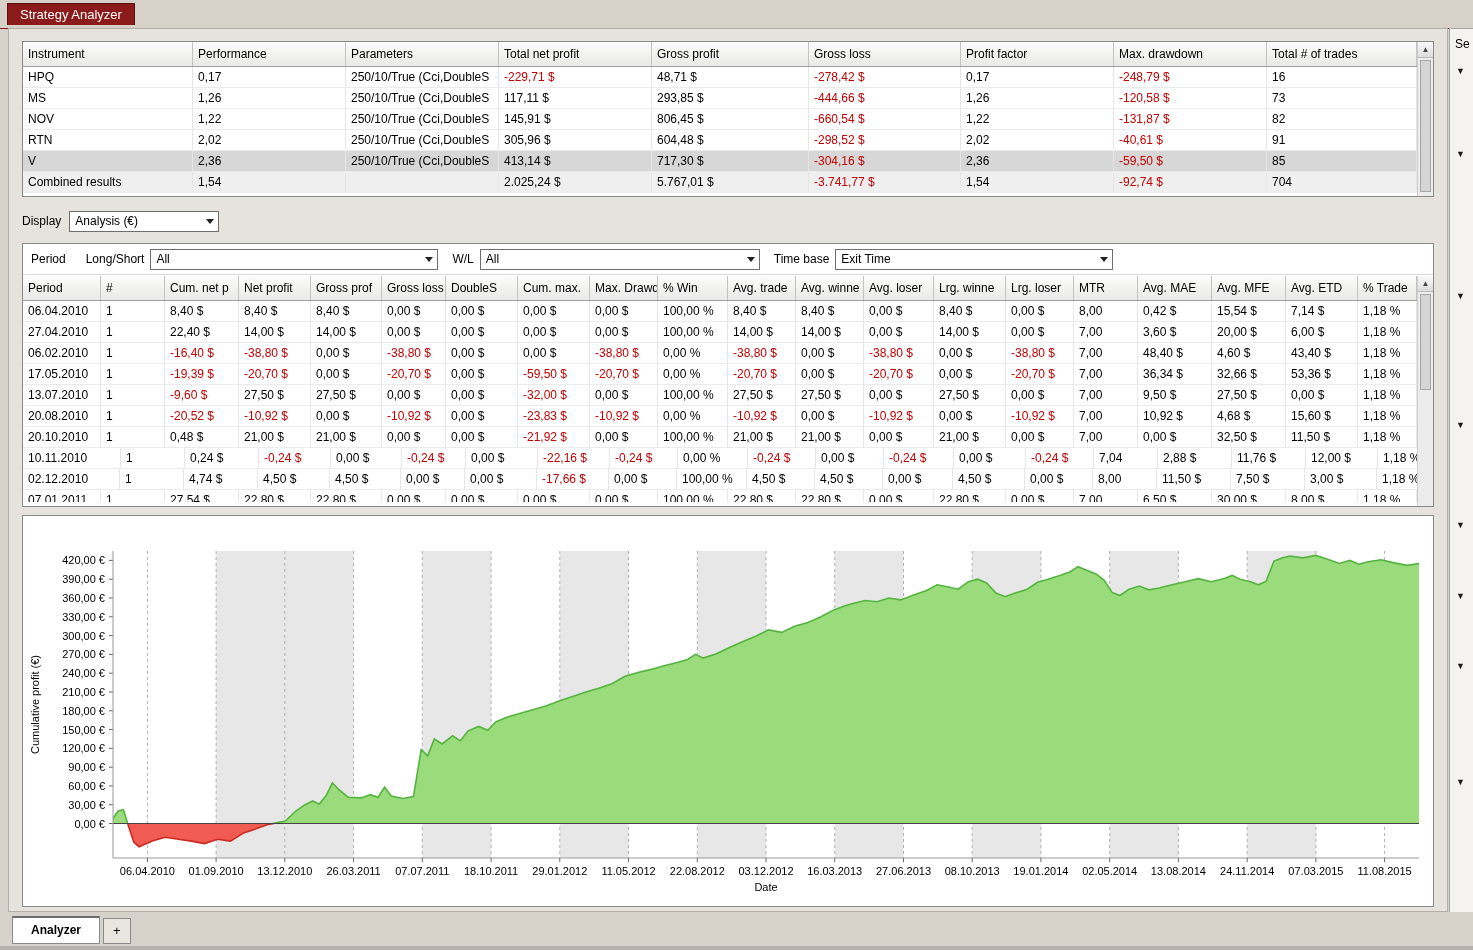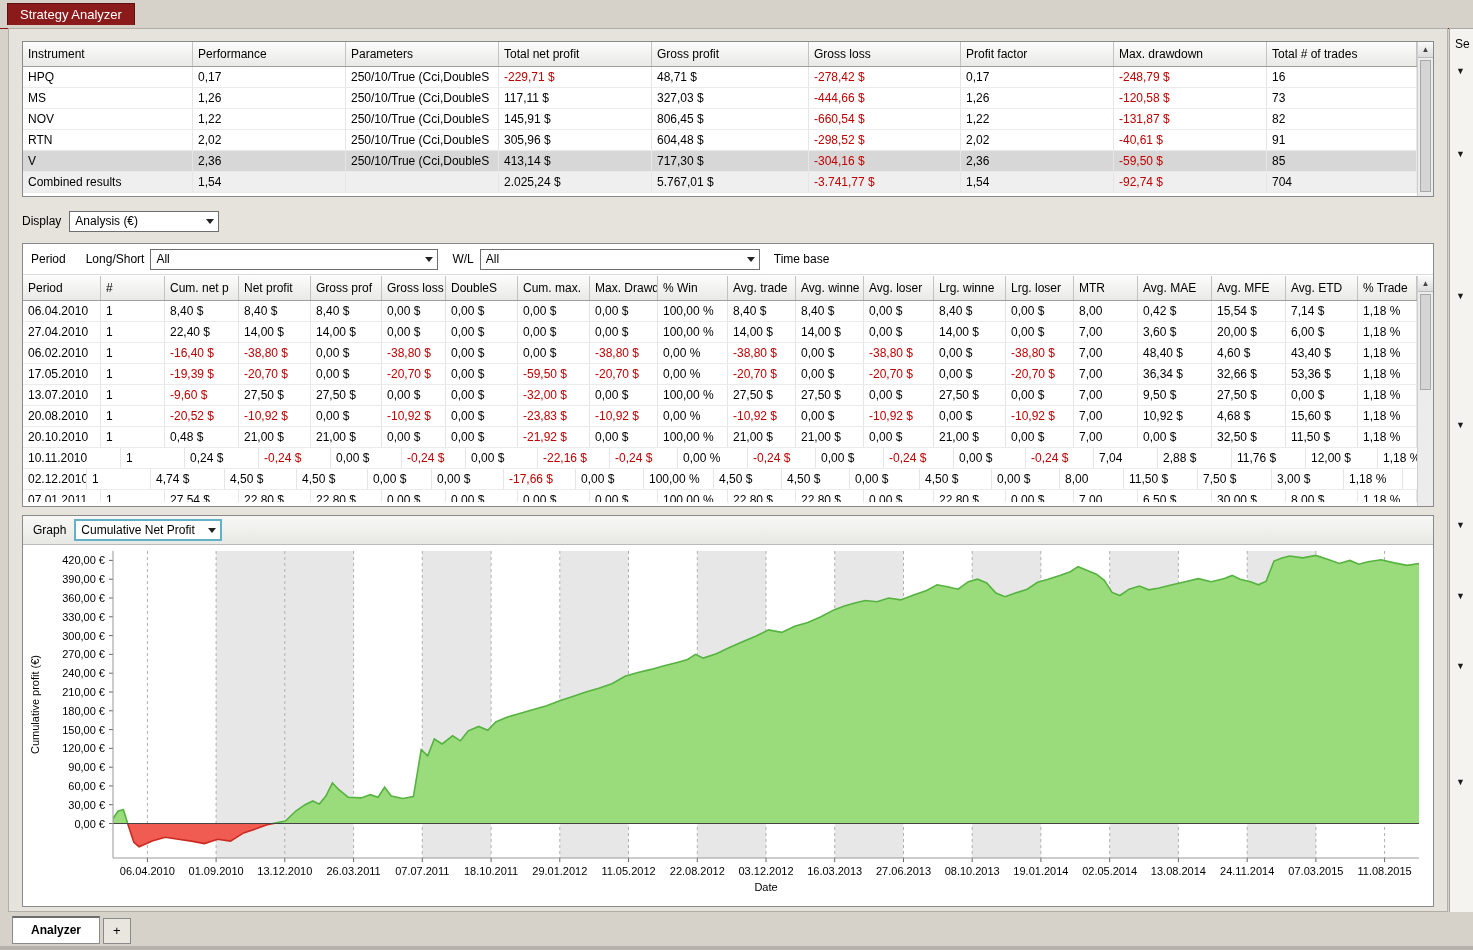--- a/index.html
+++ b/index.html
@@ -113,21 +113,21 @@
             <div class="t-cell neg" style="width:152px">-278,42 $</div>
             <div class="t-cell" style="width:153px">0,17</div>
             <div class="t-cell neg" style="width:153px">-248,79 $</div>
             <div class="t-cell" style="width:150px">16</div>
           </div>
           <div class="t-row">
             <div class="t-cell" style="width:170px">MS</div>
             <div class="t-cell" style="width:153px">1,26</div>
             <div class="t-cell" style="width:153px">250/10/True (Cci,DoubleS</div>
             <div class="t-cell" style="width:153px">117,11 $</div>
-            <div class="t-cell" style="width:157px">327,03 $</div>
+            <div class="t-cell" style="width:157px">293,85 $</div>
             <div class="t-cell neg" style="width:152px">-444,66 $</div>
             <div class="t-cell" style="width:153px">1,26</div>
             <div class="t-cell neg" style="width:153px">-120,58 $</div>
             <div class="t-cell" style="width:150px">73</div>
           </div>
           <div class="t-row">
             <div class="t-cell" style="width:170px">NOV</div>
             <div class="t-cell" style="width:153px">1,22</div>
             <div class="t-cell" style="width:153px">250/10/True (Cci,DoubleS</div>
             <div class="t-cell" style="width:153px">145,91 $</div>
@@ -192,20 +192,24 @@
         <div class="combo" style="width:288px;">
           <span class="combo-text">All</span>
           <span class="combo-arrow"></span>
         </div>
         <span class="filter-label gap14">W/L</span>
         <div class="combo" style="width:280px;">
           <span class="combo-text">All</span>
           <span class="combo-arrow"></span>
         </div>
         <span class="filter-label gap14">Time base</span>
+        <div class="combo" style="width:278px;">
+          <span class="combo-text">Exit Time</span>
+          <span class="combo-arrow"></span>
+        </div>
       </div>
       <div id="period-table">
           <div class="t-head">
             <div class="t-hcell" style="width:78px">Period</div>
             <div class="t-hcell" style="width:64px">#</div>
             <div class="t-hcell" style="width:74px">Cum. net p</div>
             <div class="t-hcell" style="width:72px">Net profit</div>
             <div class="t-hcell" style="width:71px">Gross prof</div>
             <div class="t-hcell" style="width:64px">Gross loss</div>
             <div class="t-hcell" style="width:72px">DoubleS</div>
@@ -393,21 +397,21 @@
             <div class="t-cell neg" style="width:70px">-0,24 $</div>
             <div class="t-cell" style="width:72px">0,00 $</div>
             <div class="t-cell neg" style="width:68px">-0,24 $</div>
             <div class="t-cell" style="width:64px">7,04</div>
             <div class="t-cell" style="width:74px">2,88 $</div>
             <div class="t-cell" style="width:74px">11,76 $</div>
             <div class="t-cell" style="width:72px">12,00 $</div>
             <div class="t-cell" style="width:59px">1,18 %</div>
           </div>
           <div class="t-row">
-            <div class="t-cell" style="width:64px">02.12.2010</div>
+            <div class="t-cell" style="width:97px">02.12.2010</div>
             <div class="t-cell" style="width:64px">1</div>
             <div class="t-cell" style="width:74px">4,74 $</div>
             <div class="t-cell" style="width:72px">4,50 $</div>
             <div class="t-cell" style="width:71px">4,50 $</div>
             <div class="t-cell" style="width:64px">0,00 $</div>
             <div class="t-cell" style="width:72px">0,00 $</div>
             <div class="t-cell neg" style="width:72px">-17,66 $</div>
             <div class="t-cell" style="width:68px">0,00 $</div>
             <div class="t-cell" style="width:70px">100,00 %</div>
             <div class="t-cell" style="width:68px">4,50 $</div>
@@ -444,27 +448,20 @@
             <div class="t-cell" style="width:59px">1,18 %</div>
           </div>
         </div>
       <div class="vscroll">
         <div class="scroll-btn">▲</div>
         <div class="scroll-thumb" style="top:18px; height:96px;"></div>
       </div>
     </div>
 
     <div class="panel" id="graph-panel">
-      <div class="graph-header">
-        <span>Graph</span>
-        <div class="combo graph-combo" style="width:148px;">
-          <span class="combo-text">Cumulative Net Profit</span>
-          <span class="combo-arrow"></span>
-        </div>
-      </div>
       <div id="chart">
           <svg width="1410" height="361" xmlns="http://www.w3.org/2000/svg" style="display:block">
             <g>
               <rect x="193.1" y="6" width="68.7" height="307" fill="#e7e7e7"></rect>
               <rect x="261.8" y="6" width="68.7" height="307" fill="#e7e7e7"></rect>
               <rect x="399.3" y="6" width="68.7" height="307" fill="#e7e7e7"></rect>
               <rect x="536.8" y="6" width="68.7" height="307" fill="#e7e7e7"></rect>
               <rect x="674.3" y="6" width="68.7" height="307" fill="#e7e7e7"></rect>
               <rect x="811.7" y="6" width="68.7" height="307" fill="#e7e7e7"></rect>
               <rect x="949.2" y="6" width="68.7" height="307" fill="#e7e7e7"></rect>

